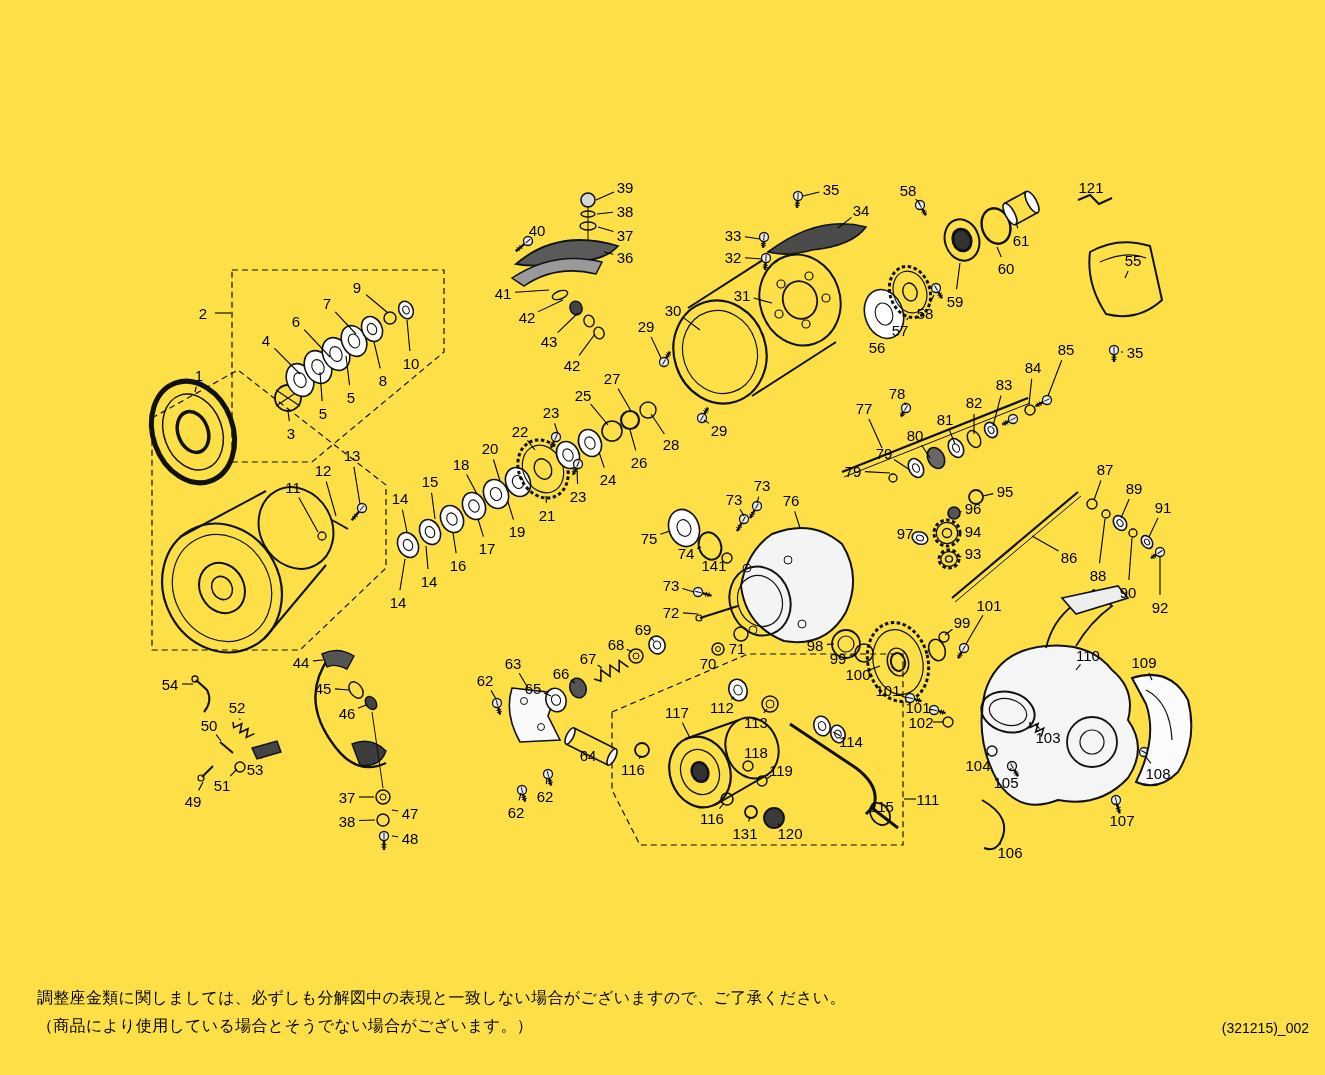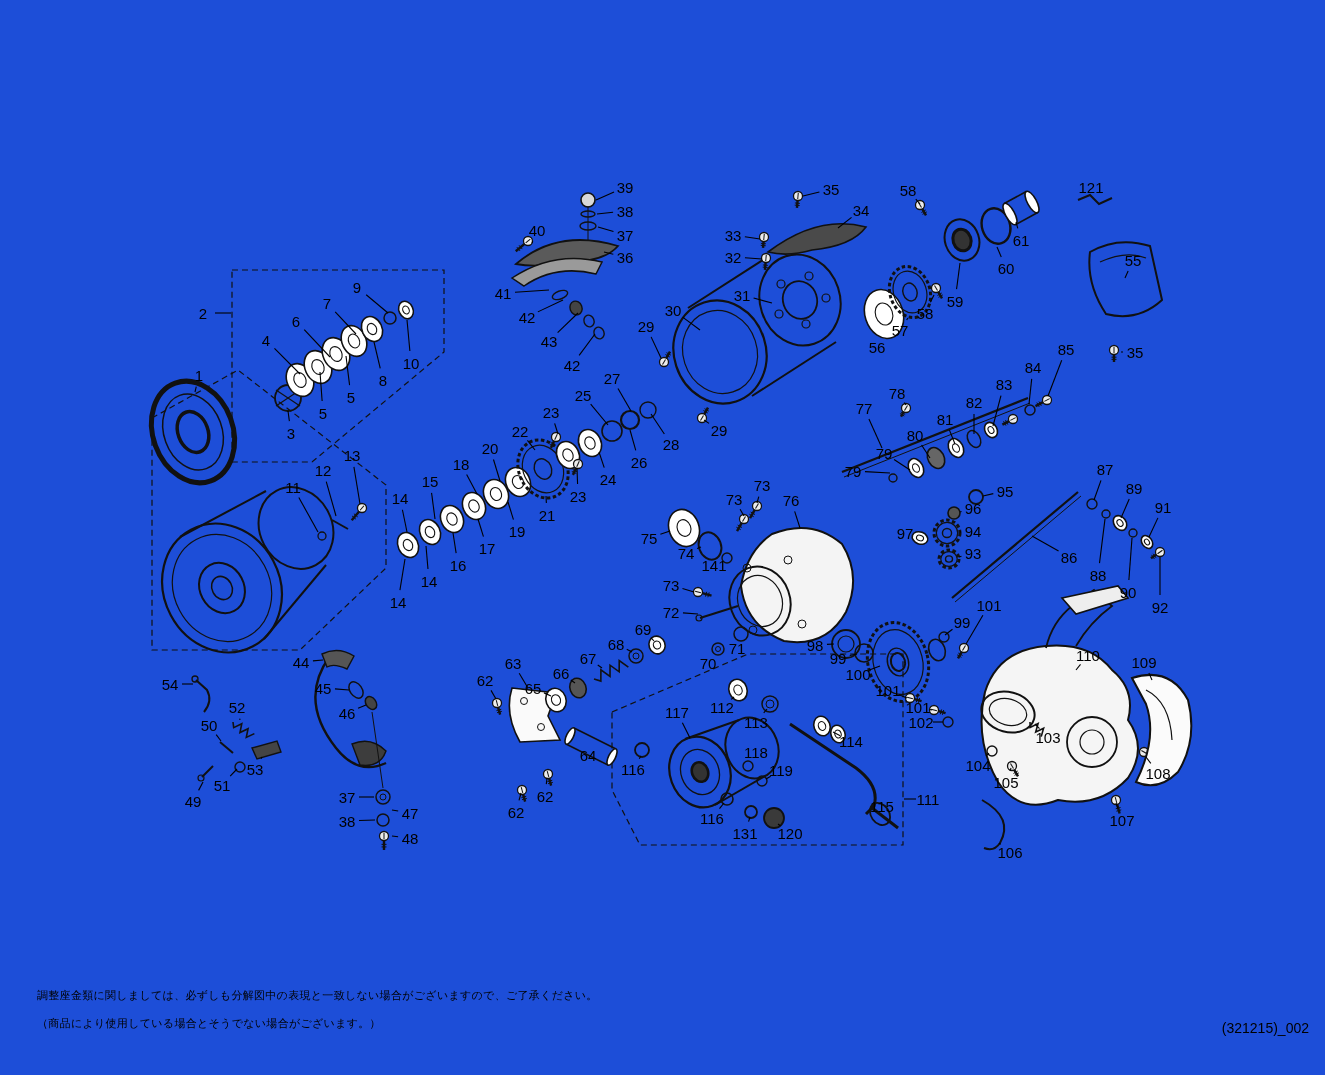--- a/index.html
+++ b/index.html
@@ -1,19 +1,19 @@
 <!DOCTYPE html>
 <html><head>
 <meta charset="utf-8">
 <style>
   html,body{margin:0;padding:0;background:#fff;}
-  .stage{position:relative;width:1325px;height:1075px;background:#1d4ed8;overflow:hidden;
+  .stage{position:relative;width:1325px;height:1075px;background:#fde047;overflow:hidden;
          font-family:"Liberation Sans","DejaVu Sans",sans-serif;color:#000;}
   #diagram-svg{position:absolute;left:0;top:0;}
-  .footer-note{position:absolute;left:37px;font-size:11px;letter-spacing:.3px;color:#000;white-space:nowrap;}
+  .footer-note{position:absolute;left:37px;font-size:16px;letter-spacing:.3px;color:#000;white-space:nowrap;}
   #footer1{top:988px;}
   #footer2{top:1016px;text-align:right;}
   .doc-code{position:absolute;right:16px;top:1020px;font-size:14px;color:#000;}
   text.plabel{font-family:"Liberation Sans","DejaVu Sans",sans-serif;font-size:15px;fill:#000;}
 </style>
 </head>
 <body>
 
 <div class="stage">
   <svg id="diagram-svg" width="1325" height="1075" viewBox="0 0 1325 1075">

